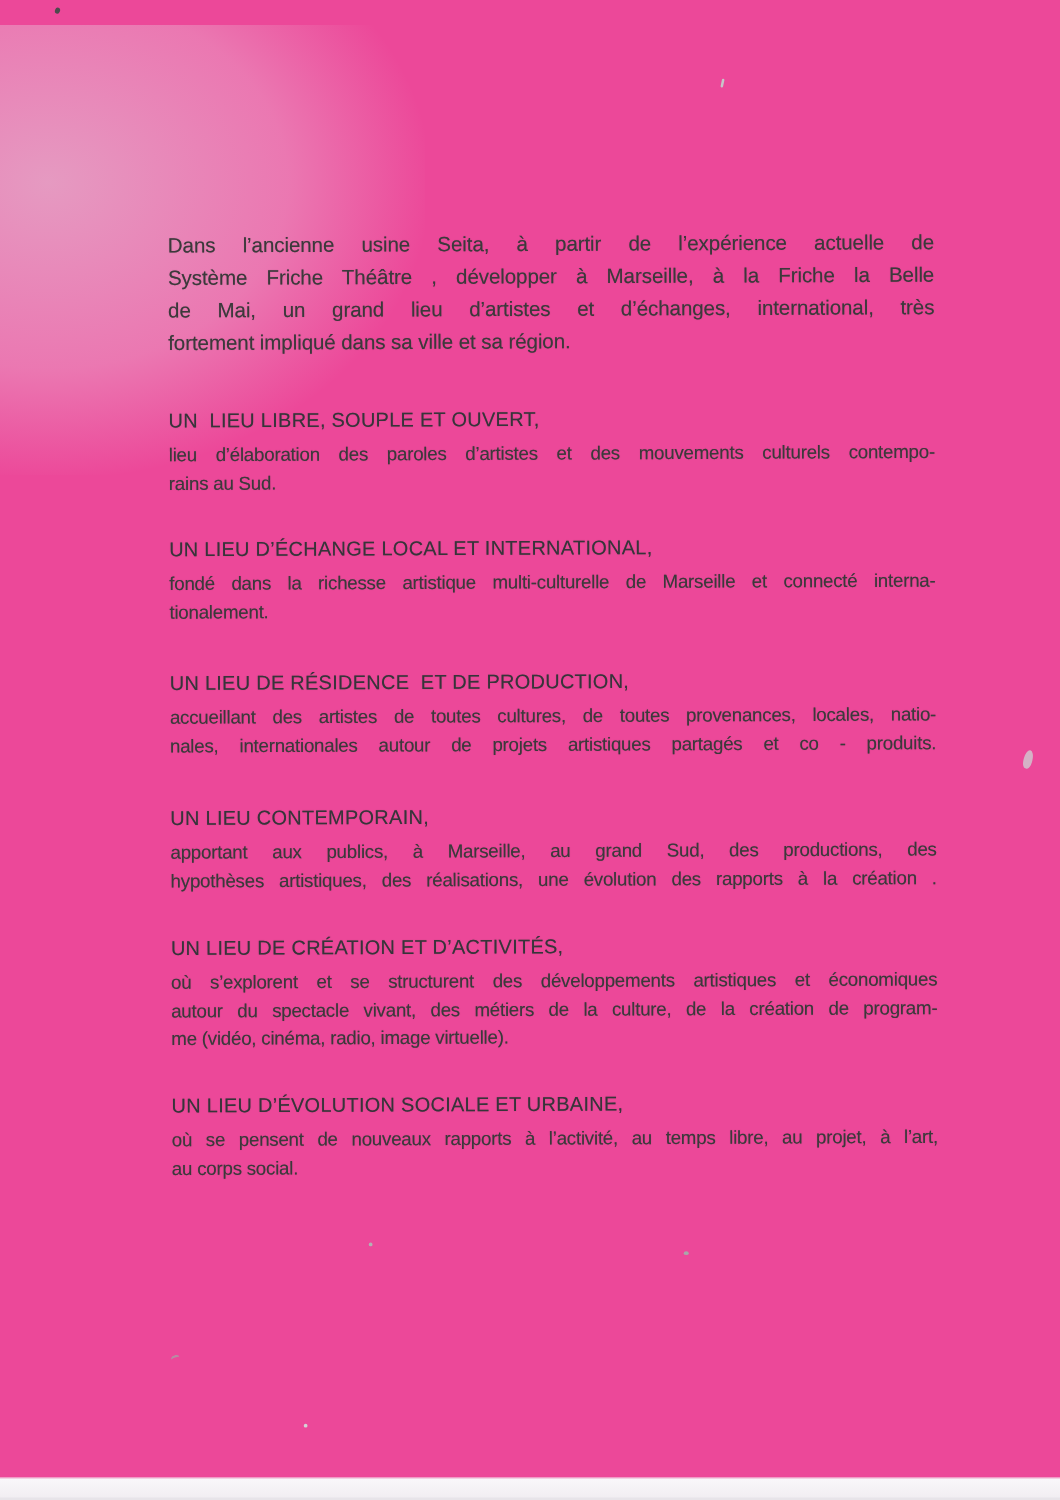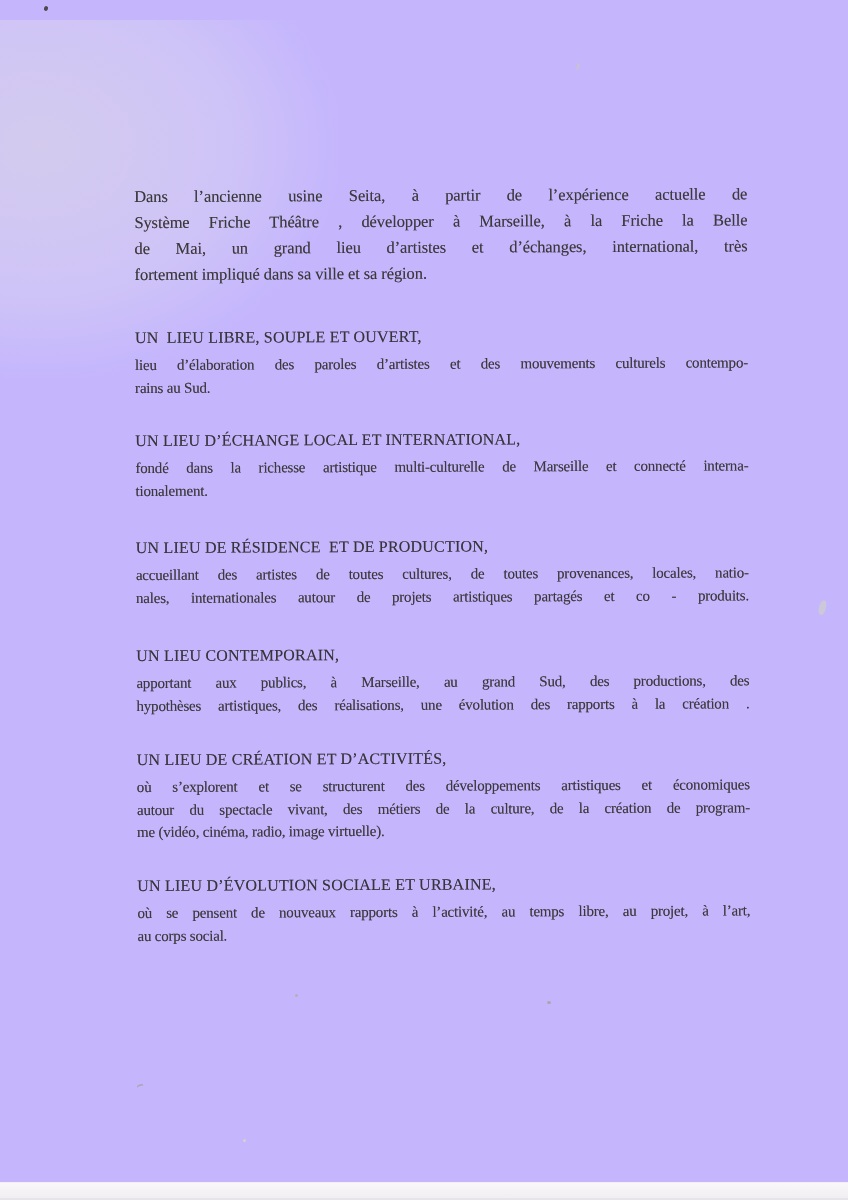--- a/index.html
+++ b/index.html
@@ -4,23 +4,23 @@
 <style>
   html, body {
     margin: 0;
     padding: 0;
     background: #fffeff;
   }
   .page {
     position: relative;
     width: 848px;
     height: 1200px;
-    background: #c4b5fd;
+    background: #ec4899;
     overflow: hidden;
-    font-family: Liberation Serif, serif;
+    font-family: Liberation Sans, sans-serif;
     color: #3c393b;
   }
   
   .smudge {
     position: absolute;
     left: -90px; top: 20px;
     width: 430px; height: 360px;
     background: radial-gradient(ellipse at 30% 35%, rgba(224,221,226,0.55) 0%, rgba(232,230,234,0.30) 45%, rgba(255,255,255,0) 72%);
     pointer-events: none;
   }

